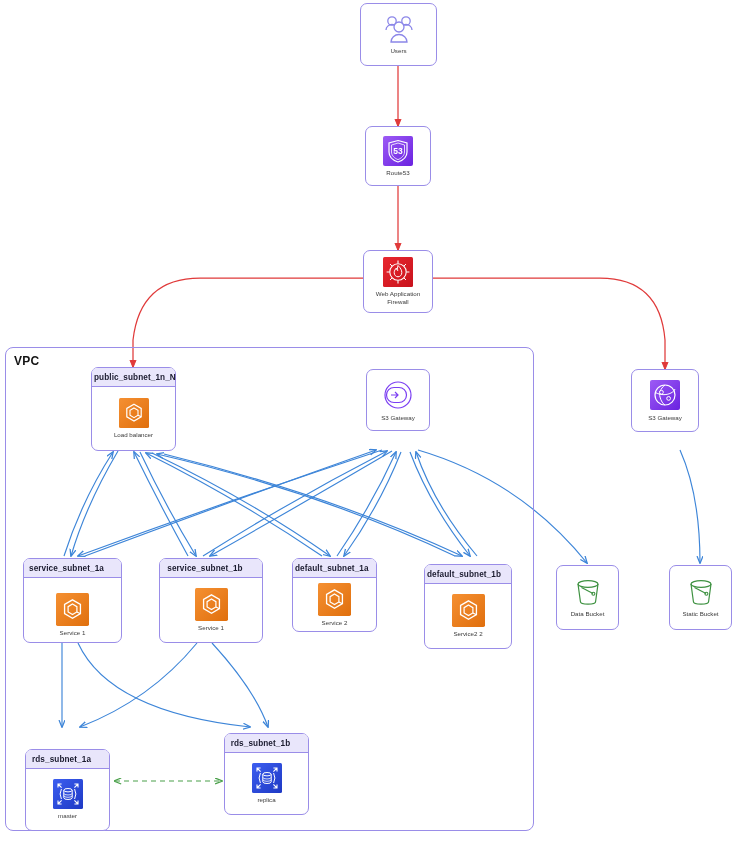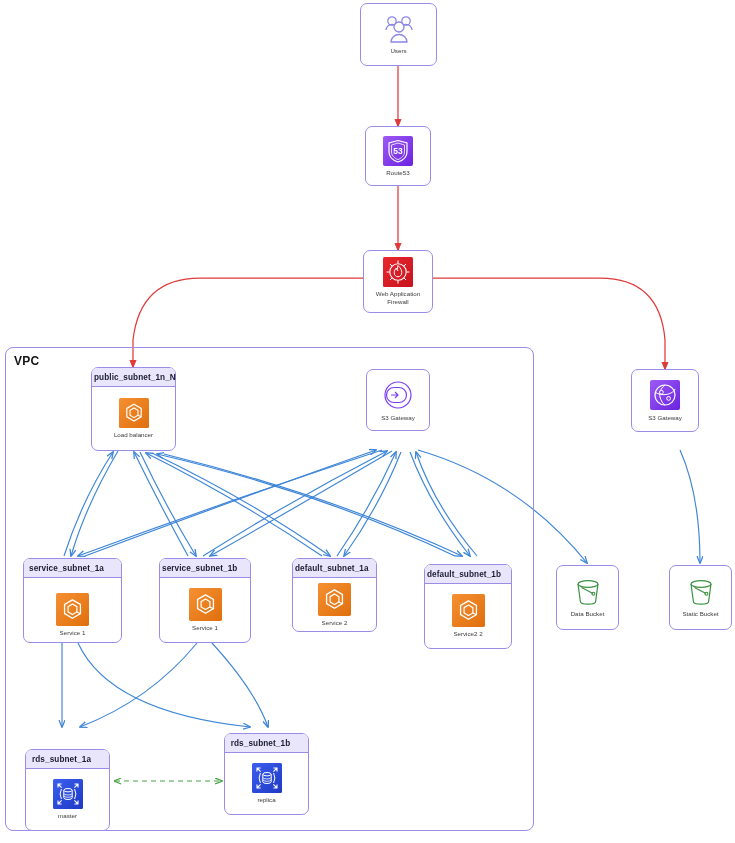--- a/index.html
+++ b/index.html
@@ -299,21 +299,21 @@
           <rect x="0" y="0" width="30" height="30" rx="1.5" fill="url(#grad-orange)"></rect>
           <path d="M15,6.2 L22.2,10.4 V18.8 L15,23 L7.8,18.8 V10.4 Z" fill="none" stroke="#ffffff" stroke-width="1.2"></path>
           <path d="M15,10 L19,12.4 V17.2 L15,19.6 L11,17.2 V12.4 Z" fill="none" stroke="#ffffff" stroke-width="1.1"></path>
           <path d="M19,17.2 L22.2,18.8" stroke="#ffffff" stroke-width="1.1"></path>
         </svg>
       </span>
       <div class="node-label">Service 1</div>
     </div>
   </div>
 
-  <div class="node" style="left:159px; top:558px; width:92px; height:85px;">
+  <div class="node" style="left:159px; top:558px; width:104px; height:85px;">
     <div class="subnet-head">service_subnet_1b</div>
     <div class="node-body">
       <span class="icon-wrap">
         <svg width="33" height="33" viewBox="0 0 30 30">
           <rect x="0" y="0" width="30" height="30" rx="1.5" fill="url(#grad-orange)"></rect>
           <path d="M15,6.2 L22.2,10.4 V18.8 L15,23 L7.8,18.8 V10.4 Z" fill="none" stroke="#ffffff" stroke-width="1.2"></path>
           <path d="M15,10 L19,12.4 V17.2 L15,19.6 L11,17.2 V12.4 Z" fill="none" stroke="#ffffff" stroke-width="1.1"></path>
           <path d="M19,17.2 L22.2,18.8" stroke="#ffffff" stroke-width="1.1"></path>
         </svg>
       </span>

